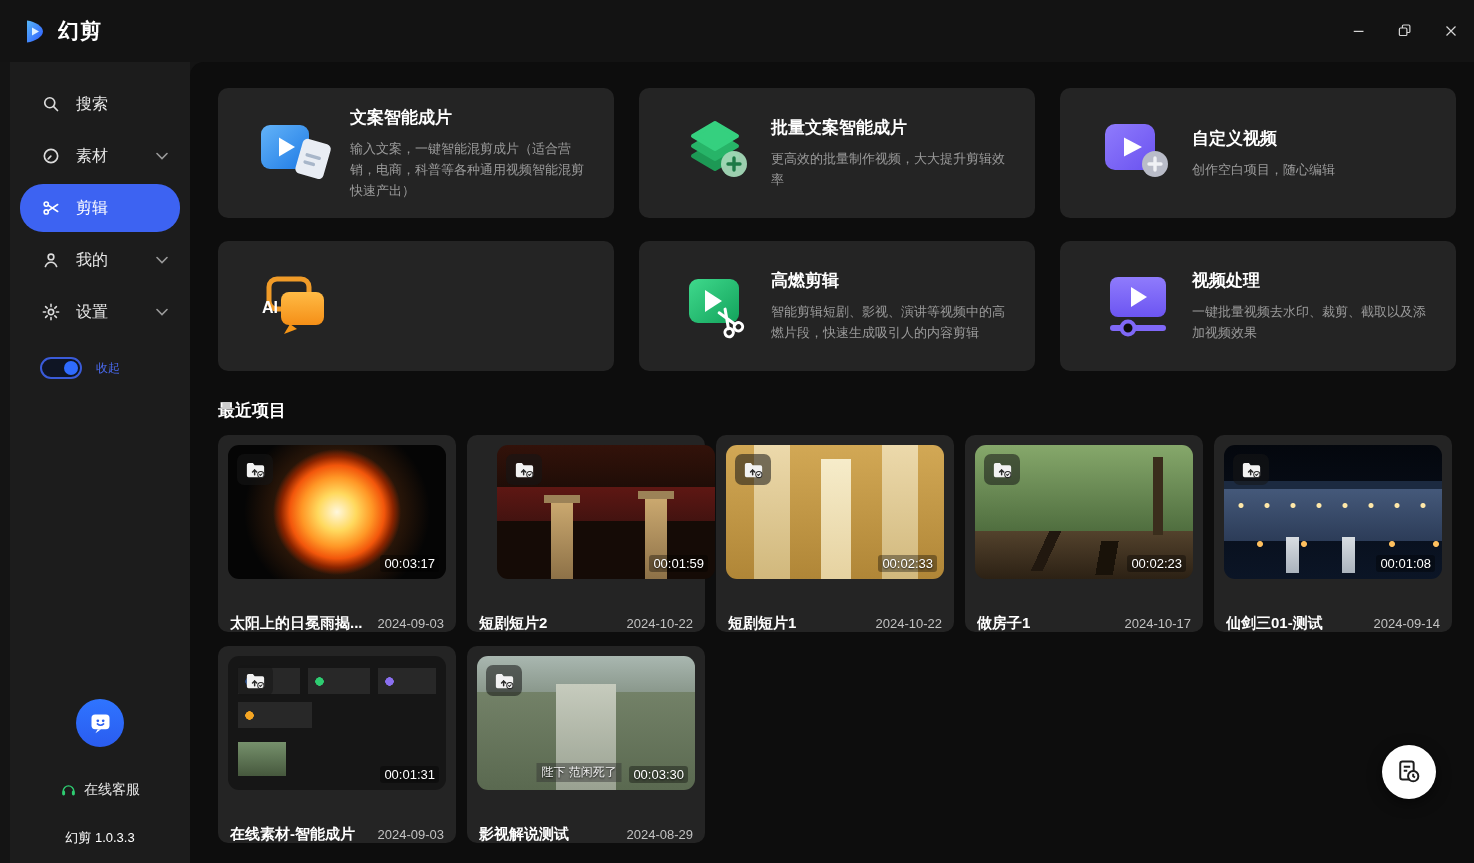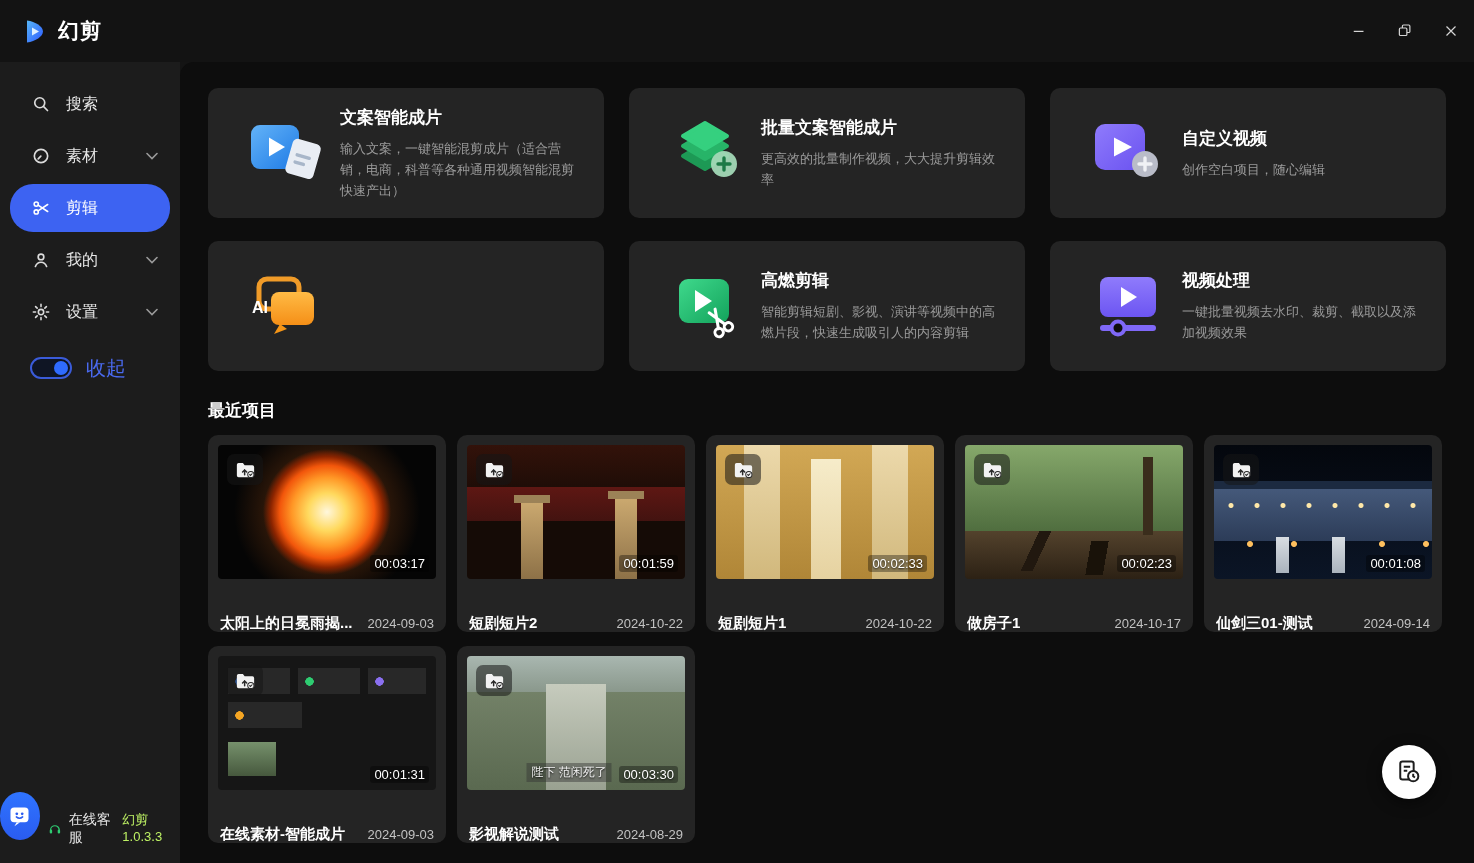--- a/index.html
+++ b/index.html
@@ -12,61 +12,61 @@
   .logo { display:flex; align-items:center; gap:9px; padding-left:22px;justify-content:space-between; }
   .logo svg { display:block; }
   .logo-text { color:#fff; font-size:21px; font-weight:bold; letter-spacing:1px; }
   .win-controls { display:flex; height:62px; }
   .win-btn { width:46px; height:62px; display:flex; align-items:center; justify-content:center;
     background:transparent; border:none; cursor:pointer; }
   .win-btn svg { stroke:#d6d6d6; }
 
   
   .body-row { display:flex; height:801px; }
-  .sidebar { width:180px; flex:0 0 180px; background:#1c1c1c; position:relative; padding-top:14px; }
+  .sidebar { width:180px; flex:0 0 180px; background:#1c1c1c; position:relative; padding-top:14px;margin-left:10px; }
   .main { flex:1; background:#0d0d0d; border-top-left-radius:14px; overflow:hidden; position:relative;
     padding:26px 0 0 28px; }
 
   
   .side-item { height:48px; margin:4px 10px; display:flex; align-items:center; gap:14px;
     padding:0 12px 0 20px; border-radius:12px; color:#e6e6e6; font-size:16px; cursor:pointer; }
   .side-item .s-icon { width:22px; height:22px; display:flex; align-items:center; justify-content:center; color:#dcdcdc; }
   .side-item .s-label { flex:1; }
   .side-item .chev { width:12px; height:8px; display:flex; }
   .side-item.active { background:#3d63f2; color:#fff;border-radius:23px; }
   .side-item.active .s-icon { color:#fff; }
   .collapse-row { display:flex; align-items:center; gap:14px; margin:12px 10px 0 10px; padding-left:20px; height:40px; }
   .toggle { width:42px; height:22px; border:2px solid #3a5bd9; border-radius:12px; position:relative;
     background:#0f1524; cursor:pointer; }
   .toggle::after { content:""; position:absolute; right:2px; top:2px; width:14px; height:14px;
     border-radius:50%; background:#2f6bff; }
-  .collapse-label { color:#4a6af0; font-size:20px; }
-
-  .sidebar-bottom { position:absolute; left:0; right:0; bottom:16px; display:flex; flex-direction:row;
+  .collapse-label { color:#4a6af0; font-size:12px; }
+
+  .sidebar-bottom { position:absolute; left:0; right:0; bottom:16px; display:flex; flex-direction:column;
     align-items:center; gap:8px; }
   .service-bubble { width:48px; height:48px; border-radius:50%; border:none; cursor:pointer;
     background:linear-gradient(180deg,#2f74ff,#2a5cf0); display:flex; align-items:center; justify-content:center; }
   .service-row { display:flex; align-items:center; gap:7px; margin-top:26px; color:#e3e3e3; font-size:14px; }
-  .version { margin-top:22px; color:#bef264; font-size:13px; }
+  .version { margin-top:22px; color:#ffffff; font-size:13px; }
 
   
   .features { display:grid; grid-template-columns:repeat(3,396px); grid-auto-rows:130px; gap:23px 25px; }
   .feature-card { background:#242424; border-radius:10px; display:flex; align-items:center; cursor:pointer; }
   .feature-icon { width:132px; flex:0 0 132px; display:flex; align-items:center; justify-content:center; position:relative;padding-left:24px; }
   .icon-text { position:absolute; left:44px; top:29px; color:#fff; font-weight:bold; font-size:16px; }
   .icon-text:empty { display:none; }
   .feature-text { flex:1; padding-right:22px; }
   .feature-title { color:#fff; font-size:17px; font-weight:bold; margin-bottom:9px; }
   .feature-desc { color:#9a9a9a; font-size:13px; line-height:21px; }
 
   
   .recent-title { color:#fff; font-size:17px; font-weight:bold; margin:28px 0 13px; }
   .projects { display:grid; grid-template-columns:repeat(5,238px); gap:14px 11px; }
   .project-card { width:238px; height:197px; background:#242424; border-radius:10px; padding:10px; cursor:pointer; }
-  .thumb { position:relative; width:218px; height:134px; border-radius:4px; overflow:hidden; background:#000; }
+  .thumb { position:relative; width:218px; height:134px; border-radius:11px; overflow:hidden; background:#000; }
   .thumb-badge { position:absolute; left:9px; top:9px; width:36px; height:31px; border-radius:7px;
     background:rgba(22,22,22,.55); display:flex; align-items:center; justify-content:center; cursor:pointer; }
   .duration { position:absolute; right:7px; bottom:7px; color:#fff; font-size:13px;
     background:rgba(0,0,0,.35); padding:1px 4px; border-radius:3px; text-shadow:0 1px 2px rgba(0,0,0,.8); }
   .subtitle { position:absolute; left:50%; transform:translateX(-58%); bottom:8px; color:#f4f4f4; font-size:12px;
     background:rgba(50,50,50,.45); padding:1px 5px; white-space:nowrap; text-shadow:0 1px 2px rgba(0,0,0,.9); }
   .subtitle:empty { display:none; }
   .meta { display:flex; justify-content:space-between; align-items:baseline; margin-top:13px; padding:0 2px; }
   .pname { color:#fff; font-size:15px; font-weight:bold; max-width:145px; overflow:hidden;
     text-overflow:ellipsis; white-space:nowrap; }
@@ -77,21 +77,21 @@
     radial-gradient(closest-side, #fff7dc, #ffd95e 30%, #ff9726 55%, #f2560b 74%, #8a2400 88%, rgba(0,0,0,0) 100%) 50% 50%/128px 126px no-repeat,
     radial-gradient(closest-side, rgba(255,120,30,.45), rgba(0,0,0,0)) 50% 50%/186px 182px no-repeat,
     #050505; }
   .thumb.temple { background:
     linear-gradient(180deg,#caa86f,#8d7147) 54px 58px/22px 76px no-repeat,
     linear-gradient(180deg,#caa86f,#8d7147) 148px 54px/22px 80px no-repeat,
     linear-gradient(#9c8257,#9c8257) 47px 50px/36px 8px no-repeat,
     linear-gradient(#9c8257,#9c8257) 141px 46px/36px 8px no-repeat,
     linear-gradient(180deg,#5e1713,#431310) 0 42px/100% 34px no-repeat,
     linear-gradient(180deg,#33120a,#1f0d07) 0 0/100% 42px no-repeat,
-    #150b06; }
+    #150b06; margin-left: 20px; }
   .thumb.tablets { background:
     linear-gradient(180deg,#f6ecca,#e6d2a0) 95px 14px/30px 120px no-repeat,
     linear-gradient(180deg,#ecd9ab,#d1b87c) 28px 0/36px 134px no-repeat,
     linear-gradient(180deg,#ecd9ab,#d1b87c) 156px 0/36px 134px no-repeat,
     linear-gradient(180deg,#d2a855,#b08637); }
   .thumb.forest { background:
     linear-gradient(115deg, rgba(0,0,0,0) 46%, #21180f 46%, #21180f 54%, rgba(0,0,0,0) 54%) 6px 86px/130px 40px no-repeat,
     linear-gradient(100deg, rgba(0,0,0,0) 44%, #191209 44%, #191209 56%, rgba(0,0,0,0) 56%) 62px 96px/140px 34px no-repeat,
     linear-gradient(#3a2d1c,#3a2d1c) 178px 12px/10px 78px no-repeat,
     linear-gradient(180deg,#53422c,#2c2114) 0 86px/100% 48px no-repeat,

